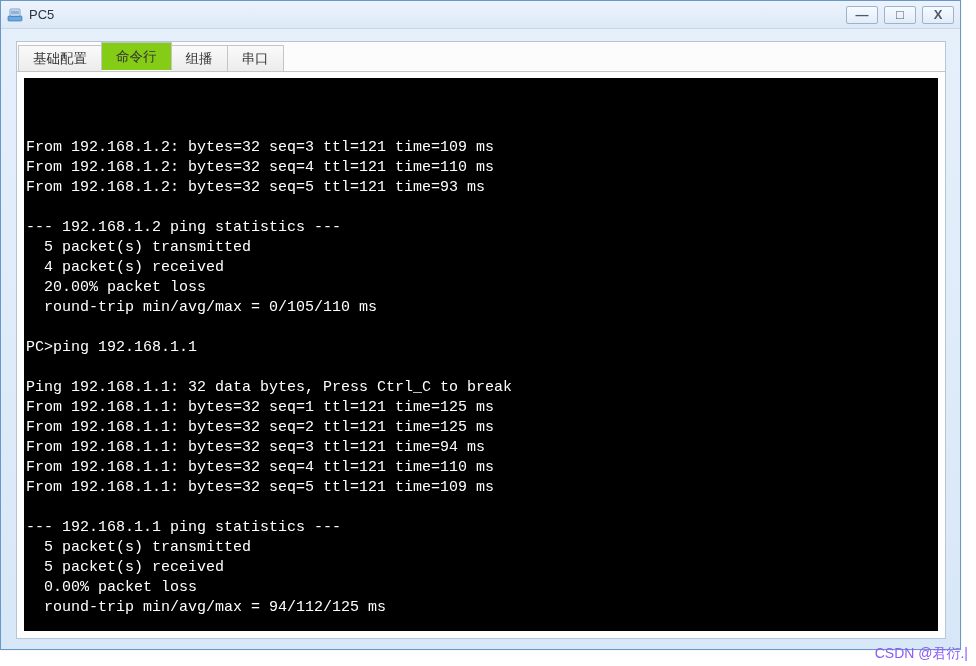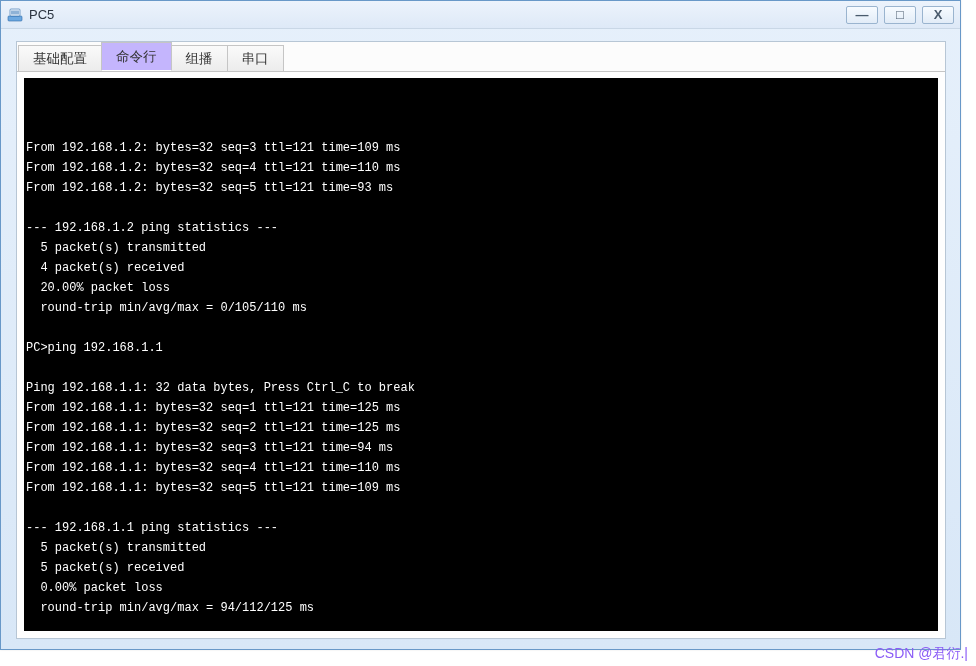--- a/index.html
+++ b/index.html
@@ -71,34 +71,34 @@
     font-size: 13.5px;
     color: #333;
     border: 1px solid #c5c5c5;
     border-bottom: none;
     background: linear-gradient(to bottom,#fafafa,#ececec);
     margin-right: -1px;
     margin-top: 3px;
     cursor: pointer;
   }
   .tab.active {
-    background: #c4b5fd;
+    background: #84cc16;
     border-bottom: 1px solid #fff;
     margin-top: 0;
     position: relative;
     z-index: 2;
     text-align: right;
   }
   .terminal {
     flex: 1;
     margin: 6px 7px 7px 7px;
     background: #000;
     color: #fff;
     font-family: "Courier New", monospace;
-    font-size: 12px;
+    font-size: 15px;
     line-height: 20px;
     padding: 0 2px;
     overflow: hidden;
     white-space: pre;
     position: relative;
   }
   .terminal .line { display: block; }
   .watermark {
     position: absolute;
     right: 8px; bottom: 3px;

